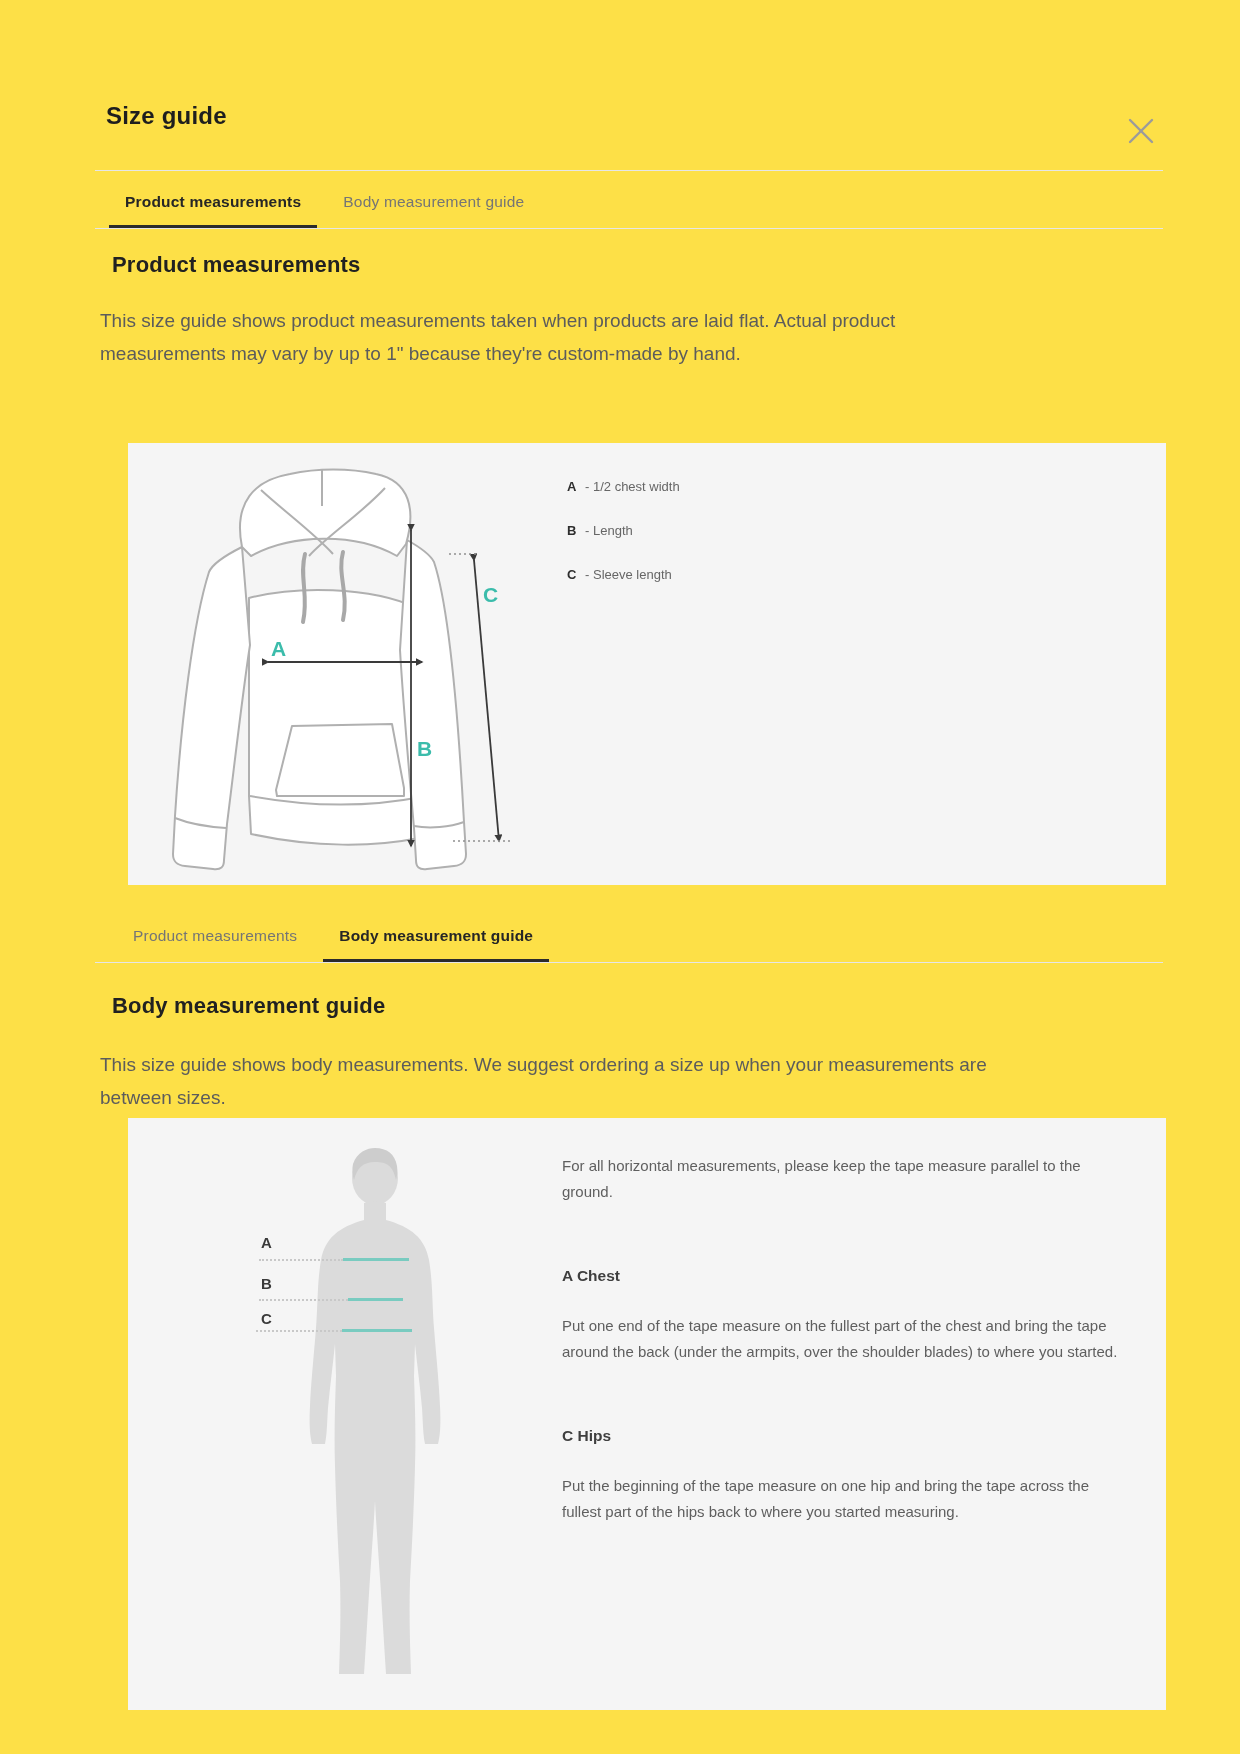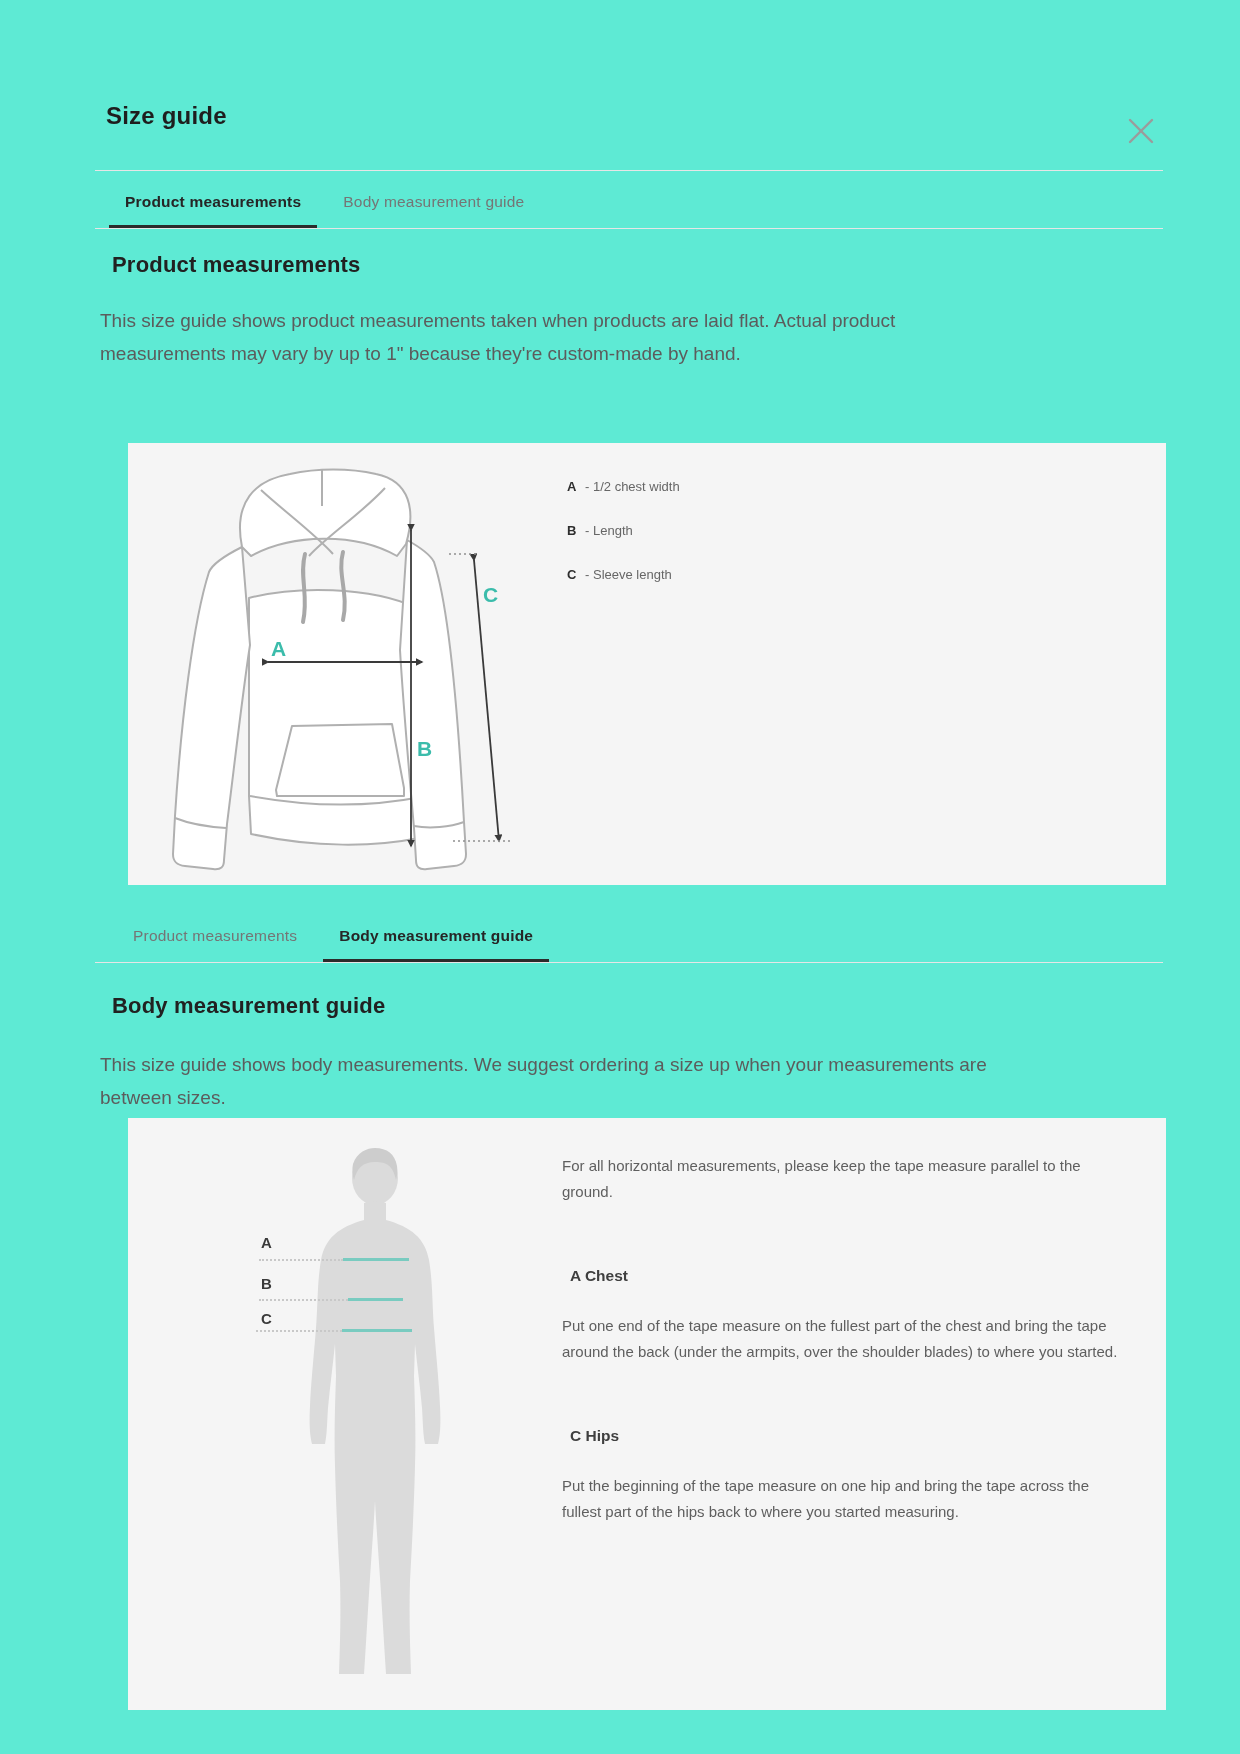--- a/index.html
+++ b/index.html
@@ -1,18 +1,18 @@
 <!DOCTYPE html>
 <html><head>
 <meta charset="utf-8">
 <style>
   * { box-sizing: border-box; margin: 0; padding: 0; }
   html,body { background:#fff; }
   body { font-family:"Liberation Sans", sans-serif; color:#222; }
-  .page { position:relative; width:1240px; height:1754px; margin:0 auto; background:#5eead4; overflow:hidden; }
+  .page { position:relative; width:1240px; height:1754px; margin:0 auto; background:#fde047; overflow:hidden; }
 
   .modal-title { position:absolute; left:106px; top:102px; font-size:24px; font-weight:bold; color:#1e1e1e; letter-spacing:.2px; }
   .close-btn { position:absolute; left:1122px; top:112px; width:38px; height:38px; background:none; border:none; cursor:pointer; padding:4px; }
   .divider { position:absolute; left:95px; width:1068px; height:1px; background:#e6e6e6; }
   .divider-1 { top:170px; }
 
   .tabs { position:absolute; left:95px; width:1068px; border-bottom:1px solid #e6e6e6; display:flex; gap:10px; }
   .tabs-1 { top:192px; padding-left:14px; }
   .tabs-2 { top:926px; padding-left:22px; }
   .tab { font-size:15.5px; line-height:20px; padding:0 16px 16px 16px; color:#757575; cursor:pointer; background:none; border:none; font-family:inherit; letter-spacing:.2px; }
@@ -36,21 +36,21 @@
   .legend-text { color:#666; margin-left:5px; }
 
   .sil-wrap { position:absolute; left:147px; top:18px; }
   .meas-label { position:absolute; font-size:15px; font-weight:bold; color:#3a3a3a; letter-spacing:.5px; }
   .leader { position:absolute; border-top:2px dotted #c8c8c8; height:0; }
   .tealbar { position:absolute; height:3px; background:#79cbc0; }
 
   .bm-col { position:absolute; left:434px; top:10px; width:556px; }
   .bm-col p { font-size:15px; line-height:26px; color:#5f5f5f; }
   .bm-intro { margin-top:25px; }
-  .bm-col h4 { font-size:15.5px; font-weight:bold; color:#3f3f3f; margin:62px 0 0 8px; }
+  .bm-col h4 { font-size:15.5px; font-weight:bold; color:#3f3f3f; margin:62px 0 0 0; }
   .bm-col .sec p { margin-top:28px; }
 </style>
 </head>
 <body>
 
 <div class="page">
 
   <h1 class="modal-title">Size guide</h1>
 
   <button class="close-btn" aria-label="Close">

